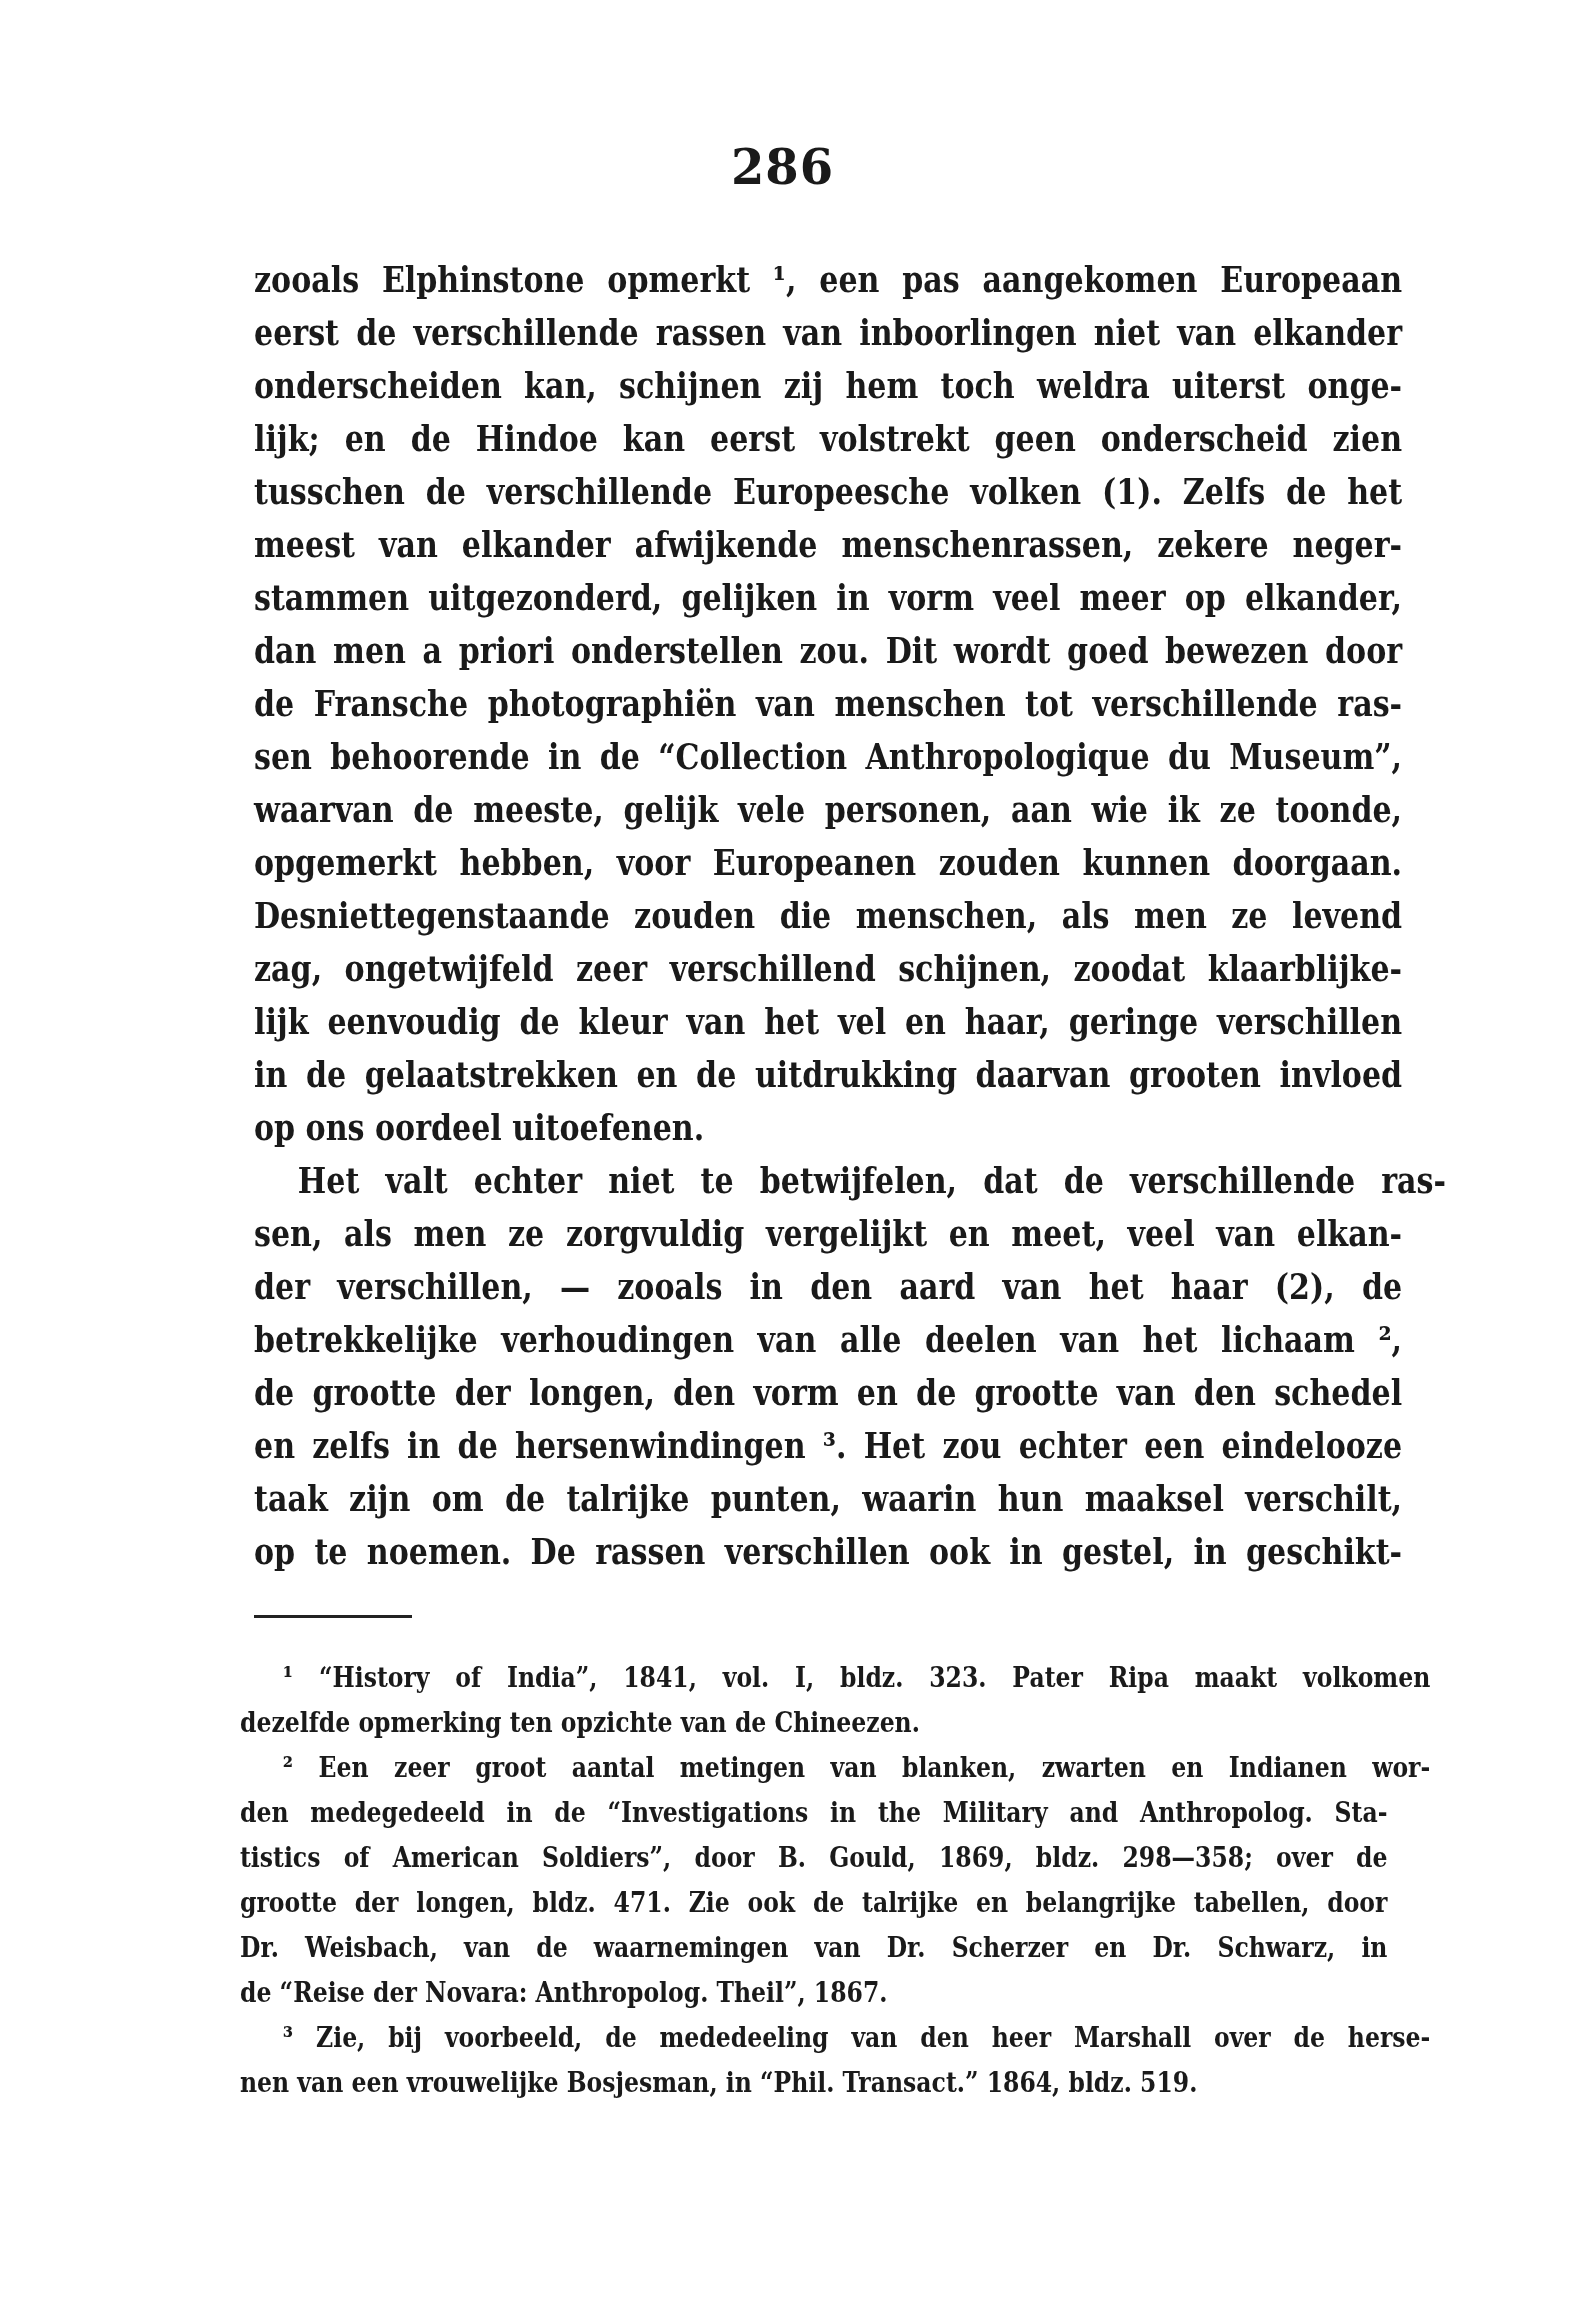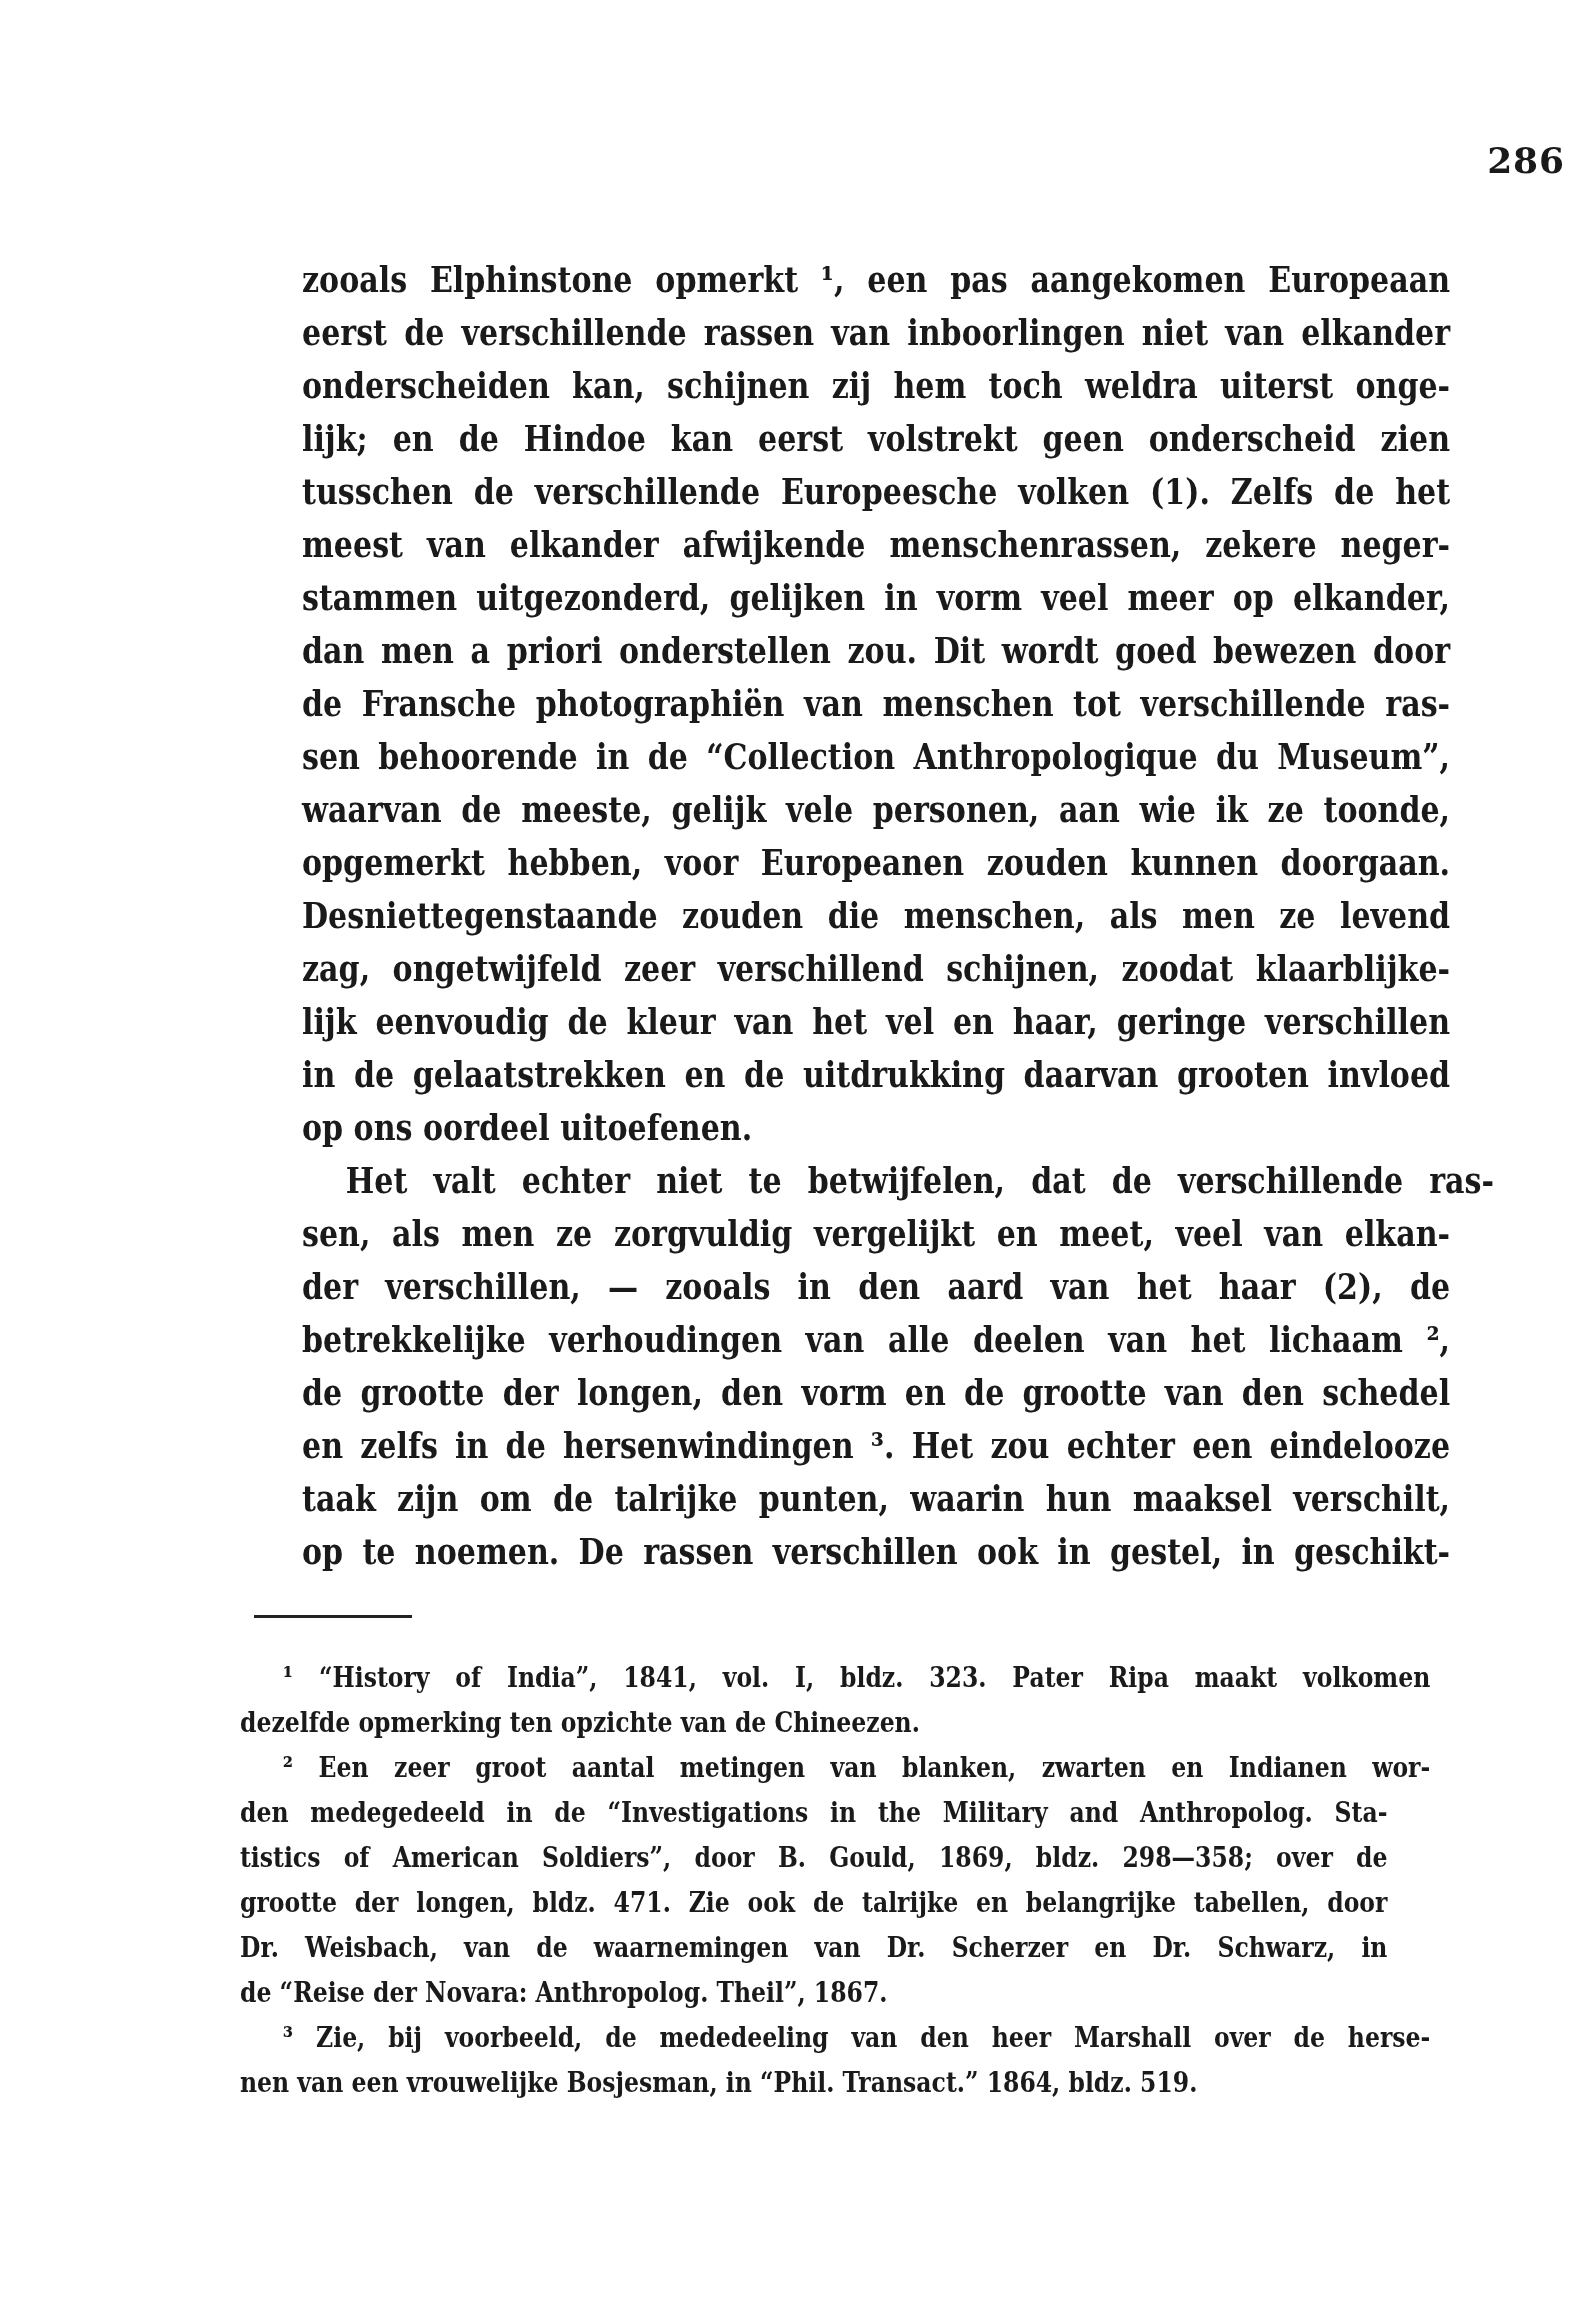--- a/index.html
+++ b/index.html
@@ -1,20 +1,20 @@
 <!DOCTYPE html>
 <html style="font-size:7.4px"><head>
 <meta charset="utf-8">
 <style>
   html, body { margin:0; padding:0; background:#ffffff; }
   body { width:1576px; height:2391px; position:relative; overflow:hidden; }
   .page { position:absolute; left:0; top:0; width:1576px; height:2391px; background:#fff; color:#1a1a1a; }
-  .page-number { position:absolute; top:139px; left:0; width:1565px; text-align:right;
-    font-family:"DejaVu Serif", serif; font-size:36px; font-weight:bold; letter-spacing:0.9px; }
-  .body-text { position:absolute; left:254px; top:253px; width:1148px;margin-left:48px; }
+  .page-number { position:absolute; top:139px; left:0; width:1565px; text-align:center;
+    font-family:"DejaVu Serif", serif; font-size:48px; font-weight:bold; letter-spacing:0.9px; }
+  .body-text { position:absolute; left:254px; top:253px; width:1148px; }
   .line { font-family:"DejaVu Serif", serif; font-weight:bold; font-size:35px;
     height:53px; line-height:53px; white-space:nowrap; text-align:justify; text-align-last:justify; transform:scaleX(0.86); transform-origin:left; width:1335px; }
   .line.last { text-align-last:left; }
   .footnote-rule { position:absolute; left:254px; top:1615px; width:158px; height:2.8px; background:#222; }
   .footnotes { position:absolute; left:240px; top:1655px; width:1148px; }
   .fn-line { font-family:"DejaVu Serif", serif; font-weight:bold; font-size:28px;
     height:45px; line-height:45px; white-space:nowrap; text-align:justify; text-align-last:justify; transform:scaleX(0.84); transform-origin:left; width:1366px; }
   .fn-line.last { text-align-last:left; }
   .indent { padding-left:51px; }
 </style>

